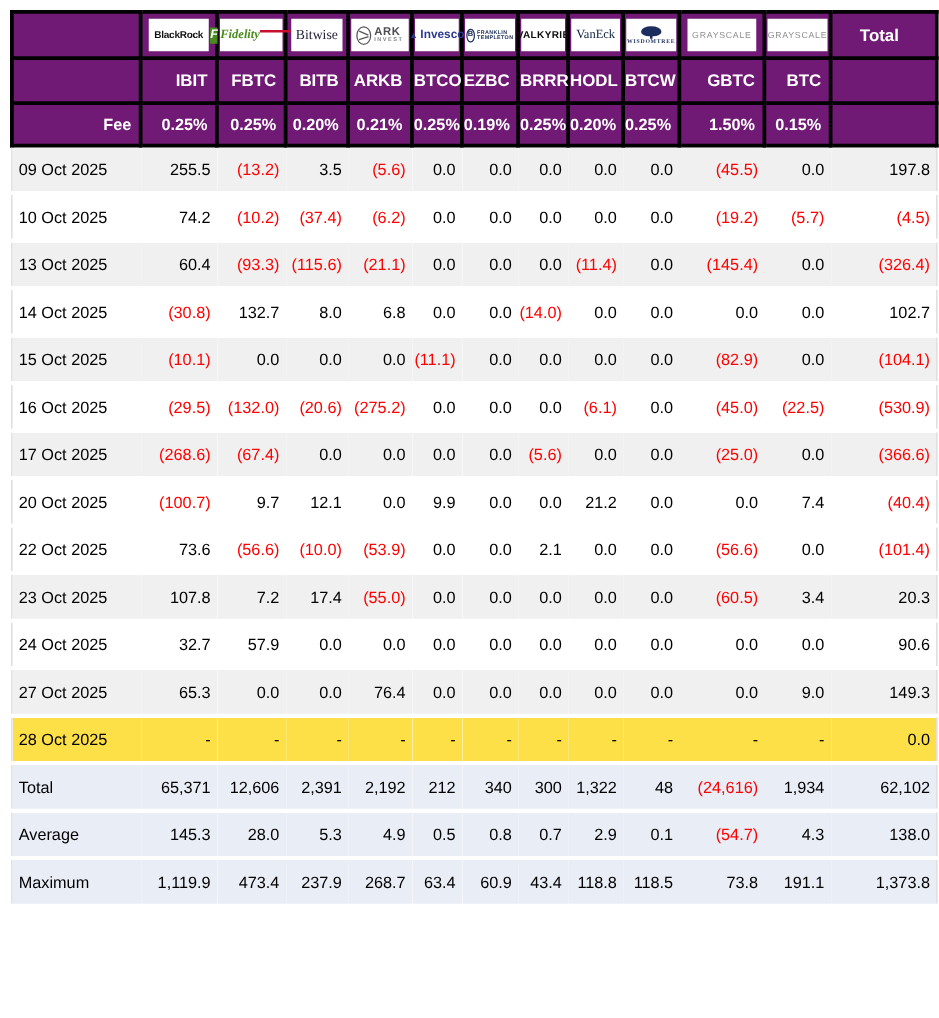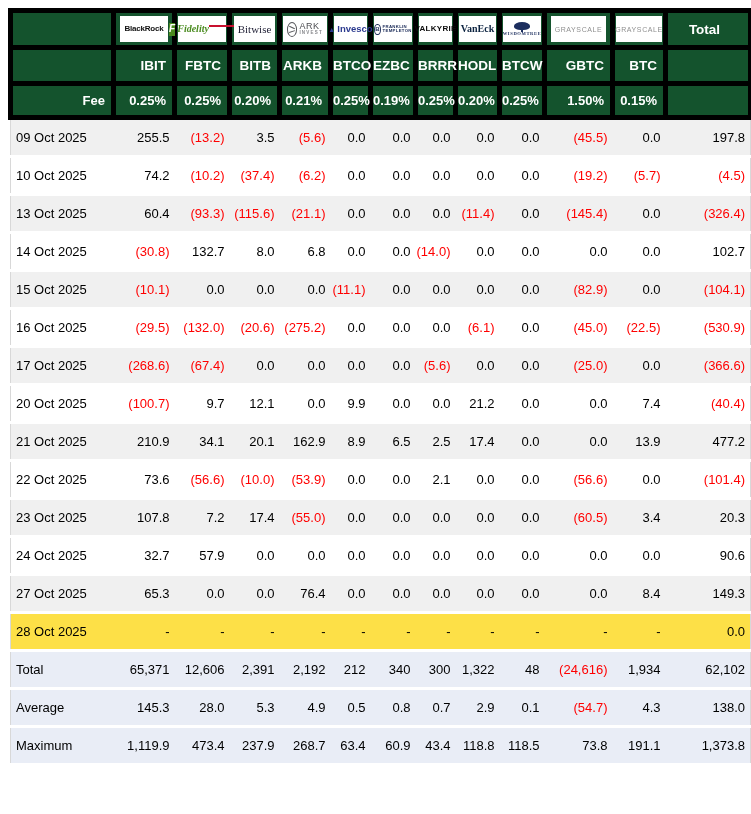--- a/index.html
+++ b/index.html
@@ -14,23 +14,23 @@
 
   table {
     border-collapse: collapse;
     table-layout: fixed;
     width: 740px;
     border: 1px solid #d8d8d8;
   }
 
   
   thead th {
-    background: #14532d;
+    background: #701a75;
     color: #ffffff;
-    border: 5px solid #000000;
+    border: 3px solid #000000;
     font-weight: bold;
     padding: 0;
     vertical-align: middle;
   }
   thead tr.logo-row th { height: 37px; text-align: center; }
   thead tr.ticker-row th {
     height: 36px; font-size: 13.5px;
     text-align: right; padding-right: 6px;
   }
   thead tr.fee-row th {
@@ -61,31 +61,31 @@
                  font-size: 10px; color: #4a8b1f; }
   .lg-fid-bar { width: 26px; height: 2px; background: #c8102e; margin-top: 1px; }
   .lg-bitwise { font-family: "Liberation Serif", serif; font-size: 11px; color: #25253a; font-weight: 400; }
   .lg-ark-circle { width: 15px; height: 15px; border: 1.2px solid #55565a; border-radius: 50%;
                    position: relative; display: inline-block; }
   .lg-ark-circle::before, .lg-ark-circle::after {
     content: ""; position: absolute; background: #55565a; height: 1px; left: 1px; right: 1px; }
   .lg-ark-circle::before { top: 4px; transform: rotate(24deg); }
   .lg-ark-circle::after { top: 8px; transform: rotate(-18deg); }
   .lg-ark-txt { display: inline-flex; flex-direction: column; align-items: flex-start; }
-  .lg-ark1 { font-size: 9px; font-weight: normal; color: #4d4e52; letter-spacing: 0.5px; }
+  .lg-ark1 { font-size: 9px; font-weight: bold; color: #4d4e52; letter-spacing: 0.5px; }
   .lg-ark2 { font-size: 4.5px; color: #85868a; letter-spacing: 1.2px; }
   .lg-invesco-tri { color: #2b3a8f; font-size: 7px; }
   .lg-invesco { font-size: 9.5px; font-weight: bold; color: #2b3a8f; }
   .lg-frk-circle { width: 11px; height: 11px; border: 1.2px solid #20305c; border-radius: 50%;
                    display: inline-flex; align-items: center; justify-content: center;
                    font-size: 6px; color: #20305c; font-weight: bold; }
   .lg-frk-txt { display: inline-flex; flex-direction: column; align-items: flex-start; }
   .lg-frk1, .lg-frk2 { font-size: 4.3px; color: #20305c; font-weight: bold; letter-spacing: 0.3px; }
   .lg-valkyrie { font-size: 8px; font-weight: bold; color: #0c0c0c; letter-spacing: 0.3px; }
-  .lg-vaneck { font-family: "Liberation Serif", serif; font-size: 10px; font-weight: bold; color: #0c2340; }
+  .lg-vaneck { font-family: "Liberation Serif", serif; font-size: 10px; font-weight: normal; color: #0c2340; }
   .lg-wt { display: inline-flex; flex-direction: column; align-items: center; }
   .lg-wt-tree { width: 16px; height: 8px; background: #1c2e5e;
                 border-radius: 50% 50% 40% 40%; position: relative; }
   .lg-wt-tree::after { content: ""; position: absolute; left: 7px; top: 7px; width: 2px; height: 3px; background: #1c2e5e; }
   .lg-wt-txt { font-family: "Liberation Serif", serif; font-size: 4.6px; color: #1c2e5e;
                letter-spacing: 0.6px; margin-top: 2px; }
   .lg-grayscale { font-size: 7px; color: #8f8f8f; letter-spacing: 0.6px; font-weight: 500; }
 
   
   tbody td {
@@ -353,35 +353,20 @@
           <td>0.0</td>
           <td>9.9</td>
           <td>0.0</td>
           <td>0.0</td>
           <td>21.2</td>
           <td>0.0</td>
           <td>0.0</td>
           <td>7.4</td>
           <td class="neg">(40.4)</td>
         </tr>
-        <tr class="stripe">
-    <td class="date-cell">21 Oct 2025</td>
-  <td>210.9</td>
-          <td>34.1</td>
-          <td>20.1</td>
-          <td>162.9</td>
-          <td>8.9</td>
-          <td>6.5</td>
-          <td>2.5</td>
-          <td>17.4</td>
-          <td>0.0</td>
-          <td>0.0</td>
-          <td>13.9</td>
-          <td>477.2</td>
-        </tr>
         <tr>
     <td class="date-cell">22 Oct 2025</td>
   <td>73.6</td>
           <td class="neg">(56.6)</td>
           <td class="neg">(10.0)</td>
           <td class="neg">(53.9)</td>
           <td>0.0</td>
           <td>0.0</td>
           <td>2.1</td>
           <td>0.0</td>
@@ -425,21 +410,21 @@
   <td>65.3</td>
           <td>0.0</td>
           <td>0.0</td>
           <td>76.4</td>
           <td>0.0</td>
           <td>0.0</td>
           <td>0.0</td>
           <td>0.0</td>
           <td>0.0</td>
           <td>0.0</td>
-          <td>8.4</td>
+          <td>9.0</td>
           <td>149.3</td>
         </tr>
         <tr class="green">
     <td class="date-cell">28 Oct 2025</td>
   <td>-</td>
           <td>-</td>
           <td>-</td>
           <td>-</td>
           <td>-</td>
           <td>-</td>

